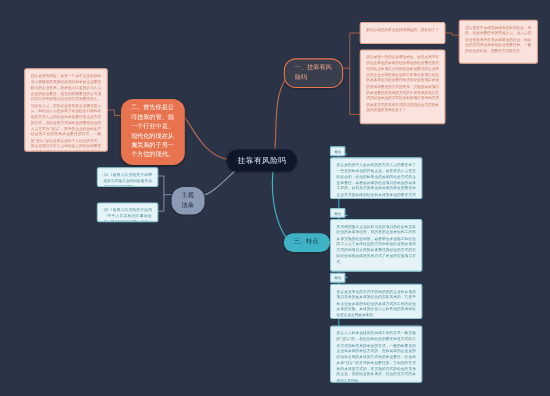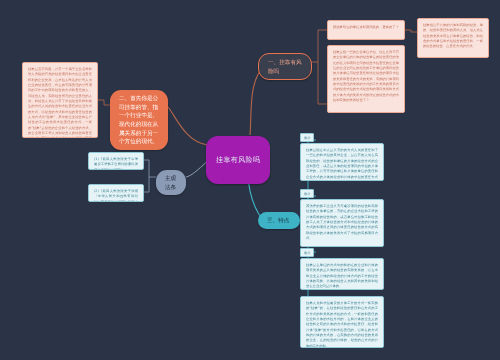--- a/index.html
+++ b/index.html
@@ -10,24 +10,24 @@
     overflow:hidden;
     position:relative;
   }
   #canvas { position:absolute; inset:0; }
   svg.links { position:absolute; inset:0; width:500px; height:360px; pointer-events:none; }
 
   .node { position:absolute; box-sizing:border-box; }
 
   
   .root {
-    background:#a21caf;
+    background:#0f172a;
     color:#dfe6f2;
     border-radius:12px;
-    padding:19px 10px;
+    padding:5px 10px;
     font-size:7px;
     letter-spacing:.4px;
     white-space:nowrap;
     box-shadow:0 1px 2px rgba(0,0,0,.35);
   }
 
   
   .pill {
     border-radius:11px;
     padding:4px 9px;

